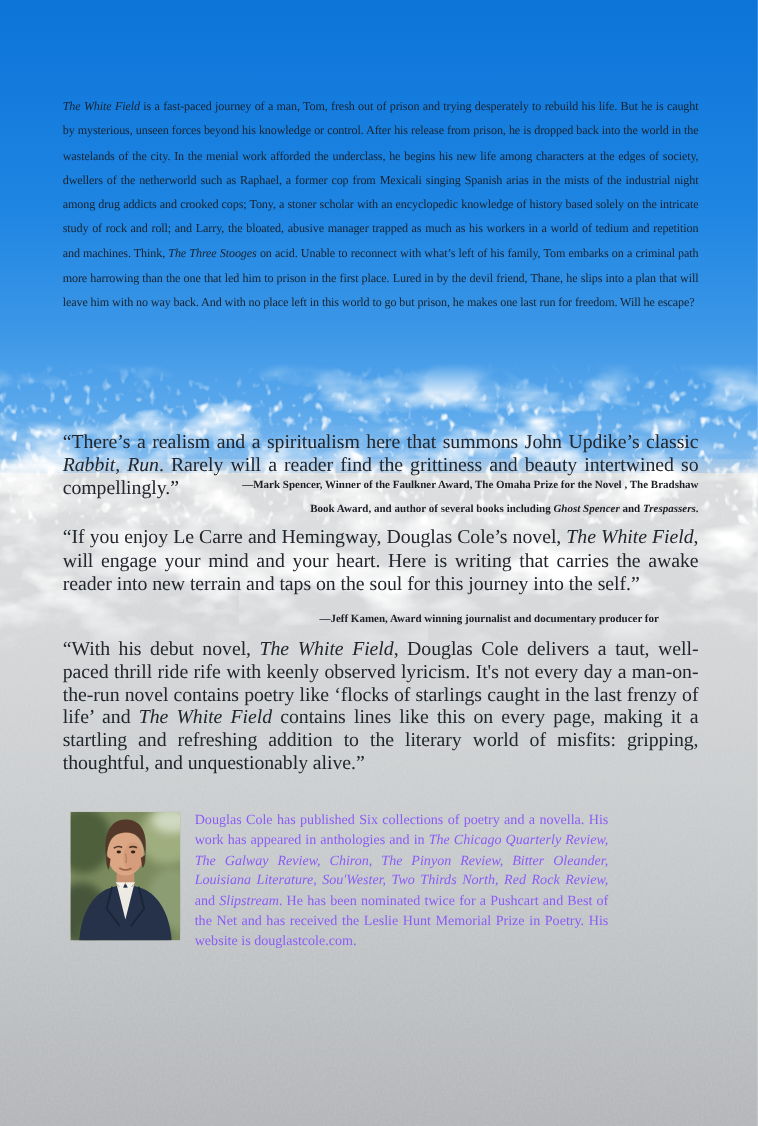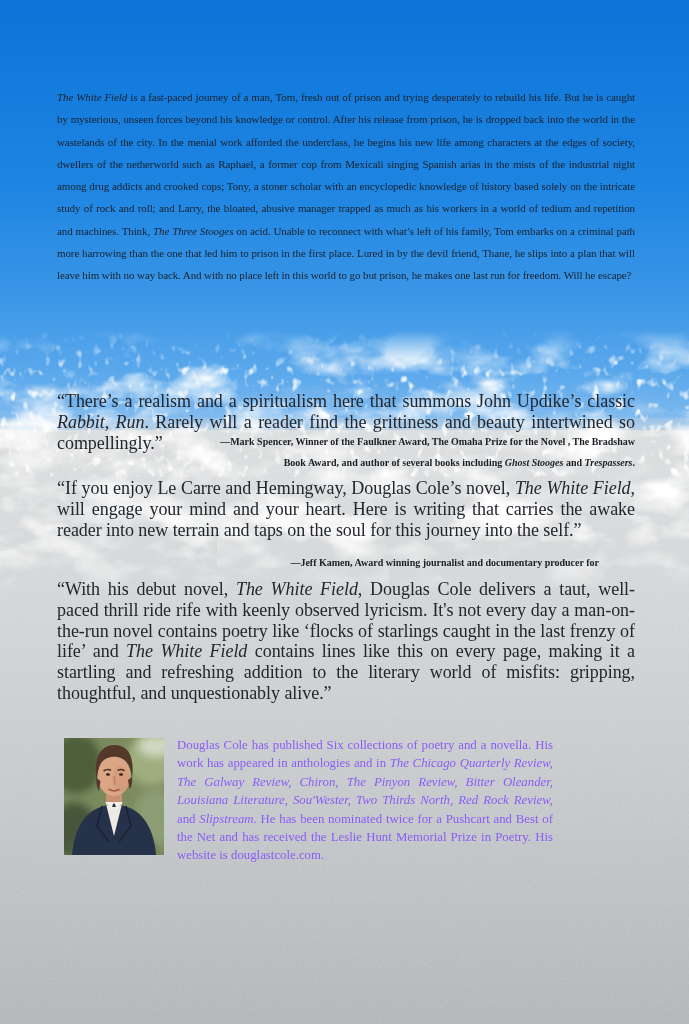--- a/index.html
+++ b/index.html
@@ -132,21 +132,21 @@
     </g>
 
     <rect x="0" y="440" width="689" height="584" fill="#7d8086" filter="url(#grain)" opacity="0.10"></rect>
   </svg>
 
   <div class="layer synopsis"><span class="f-i">The White Field</span><span> is a fast-paced journey of a man, Tom, fresh out of prison and trying desperately to rebuild his life.  But he is caught by mysterious, unseen forces beyond his knowledge or control. After his release from prison, he is dropped back into the world in the wastelands of the city. In the menial work afforded the underclass, he begins his new life among characters at the edges of society, dwellers of the netherworld such as Raphael, a former cop from Mexicali singing Spanish arias in the mists of the industrial night among drug addicts and crooked cops; Tony, a stoner scholar with an encyclopedic knowledge of history based solely on the intricate study of rock and roll; and Larry, the bloated, abusive manager trapped as much as his workers in a world of tedium and repetition and machines. Think, </span><span class="f-i">The Three Stooges</span><span> on acid. Unable to reconnect with what’s left of his family, Tom embarks on a criminal path more harrowing than the one that led him to prison in the first place. Lured in by the devil friend, Thane, he slips into a plan that will leave him with no way back. And with no place left in this world to go but prison, he makes one last run for freedom. Will he escape?</span></div>
 
   <div id="q1t" class="layer qtext"><span>“There’s a realism and a spiritualism here that summons John Updike’s classic </span><span class="f-i">Rabbit, Run</span><span>. Rarely will a reader find the grittiness and beauty intertwined so compellingly.”</span></div>
   <div id="q1a" class="layer qattr">
       <div><span>—Mark Spencer, Winner of the Faulkner Award, The Omaha Prize for the Novel , The Bradshaw</span></div>
-      <div><span>Book Award, and author of several books including </span><span class="f-i">Ghost Stooges</span><span> and </span><span class="f-i">Trespassers</span><span>.</span></div>
+      <div><span>Book Award, and author of several books including </span><span class="f-i">Ghost Spencer</span><span> and </span><span class="f-i">Trespassers</span><span>.</span></div>
     </div>
 
   <div id="q2t" class="layer qtext"><span>“If you enjoy Le Carre and Hemingway, Douglas Cole’s novel, </span><span class="f-i">The White Field</span><span>, will engage your mind and your heart. Here is writing that carries the awake reader into new terrain and taps on the soul for this journey into the self.”</span></div>
   <div id="q2a" class="layer qattr">
       <div><span>—Jeff Kamen, Award winning journalist and documentary producer for</span></div>
     </div>
 
   <div id="q3t" class="layer qtext"><span>“With his debut novel, </span><span class="f-i">The White Field</span><span>, Douglas Cole delivers a taut, well-paced thrill ride rife with keenly observed lyricism. It's not every day a man-on-the-run novel contains poetry like ‘flocks of starlings caught in the last frenzy of life’ and </span><span class="f-i">The White Field</span><span> contains lines like this on every page, making it a startling and refreshing addition to the literary world of misfits: gripping, thoughtful, and unquestionably alive.”</span></div>
 
   <div class="layer bio">

